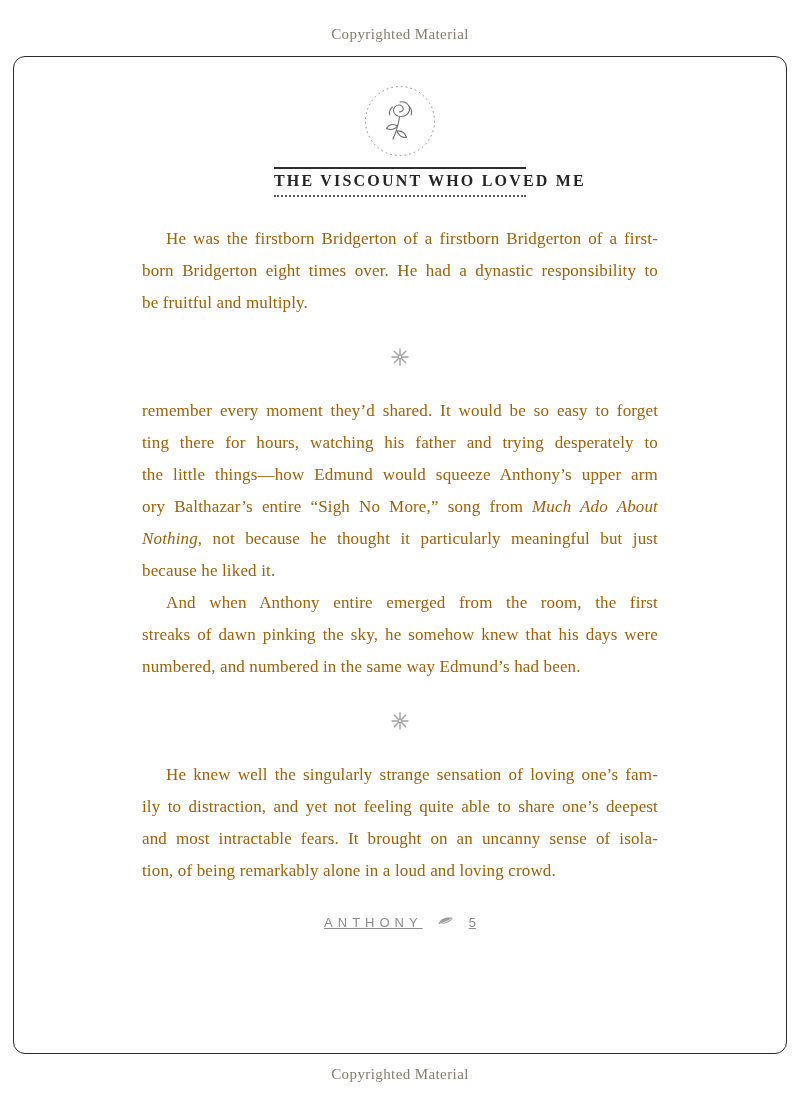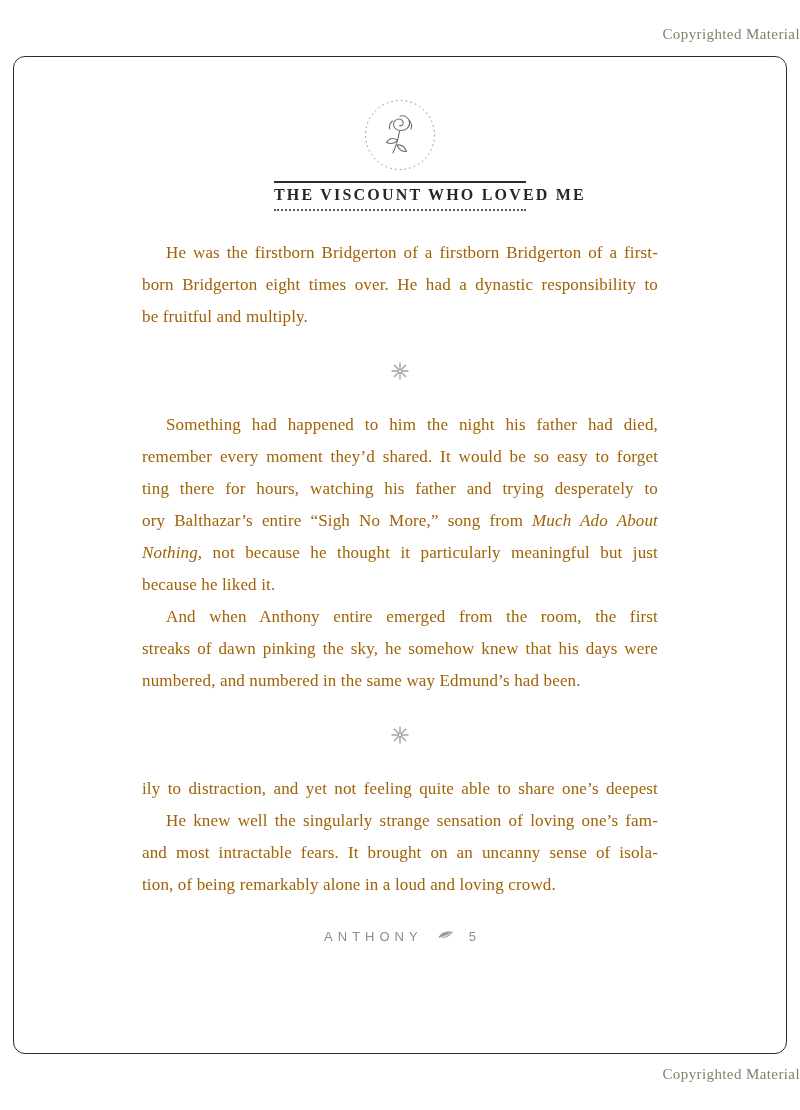--- a/index.html
+++ b/index.html
@@ -7,37 +7,37 @@
     width: 800px;
     height: 1110px;
     background: #ffffff;
     position: relative;
     font-family: "Liberation Serif", "DejaVu Serif", serif;
   }
 
   .notice {
     position: absolute;
     left: 0; right: 0;
-    text-align: right;
+    text-align: center;
     color: #877e6f;
     font-size: 15px;
     letter-spacing: 0.4px;
     font-family: "Liberation Serif", serif;
   }
   .notice-top { top: 26px; }
   .notice-bottom { top: 1066px; }
 
   .page-frame {
     position: absolute;
     left: 13px; right: 13px;
     top: 56px; bottom: 56px;
     border: 1.6px solid #2b2b2b;
     border-radius: 12px;
     box-sizing: border-box;
-    padding-top: 42px;
+    padding-top: 28px;
   }
 
   .medallion {
     width: 72px; height: 72px;
     margin: 0 auto;
   }
 
   .title-block {
     width: 252px;
     margin: 10px auto 0;
@@ -83,20 +83,21 @@
   .running-footer {
     margin-top: 28px;
     display: flex;
     align-items: flex-end;
     justify-content: center;
     gap: 14px;
     font-family: "Liberation Sans", "DejaVu Sans", sans-serif;
     font-size: 13px;
     letter-spacing: 5px;
     color: #8d8d8d;
+    text-decoration: underline;
   }
   .running-footer .pagenum { letter-spacing: 0; }
 </style>
 </head>
 <body>
 
 <div class="notice notice-top">Copyrighted Material</div>
 
 <div class="page-frame">
 
@@ -131,23 +132,23 @@
     <g stroke="#a3a3a3" stroke-width="1.4" stroke-linecap="round" fill="none">
       <path d="M10 2 V18"></path>
       <path d="M2 10 H18"></path>
       <path d="M4.3 4.3 L15.7 15.7"></path>
       <path d="M15.7 4.3 L4.3 15.7"></path>
     </g>
     <circle cx="10" cy="10" r="1.7" fill="#ffffff" stroke="#a3a3a3" stroke-width="1"></circle>
   </svg>
 </div>
       <div class="paragraph">
-        <div class="line indent"><span>Something had happened to him the night his father had died,</span></div>
         <div class="line"><span>remember every moment they’d shared. It would be so easy to forget</span></div>
         <div class="line"><span>ting there for hours, watching his father and trying desperately to</span></div>
+        <div class="line"><span>the little things—how Edmund would squeeze Anthony’s upper arm</span></div>
         <div class="line"><span>ory Balthazar’s entire “Sigh No More,” song from </span><span class="italic">Much Ado About</span></div>
         <div class="line"><span class="italic">Nothing,</span><span> not because he thought it particularly meaningful but just</span></div>
         <div class="line last"><span>because he liked it.</span></div>
       </div>
       <div class="paragraph">
         <div class="line indent"><span>And when Anthony entire emerged from the room, the first</span></div>
         <div class="line"><span>streaks of dawn pinking the sky, he somehow knew that his days were</span></div>
         <div class="line last"><span>numbered, and numbered in the same way Edmund’s had been.</span></div>
       </div>
       <div class="section-ornament">
@@ -155,22 +156,22 @@
     <g stroke="#a3a3a3" stroke-width="1.4" stroke-linecap="round" fill="none">
       <path d="M10 2 V18"></path>
       <path d="M2 10 H18"></path>
       <path d="M4.3 4.3 L15.7 15.7"></path>
       <path d="M15.7 4.3 L4.3 15.7"></path>
     </g>
     <circle cx="10" cy="10" r="1.7" fill="#ffffff" stroke="#a3a3a3" stroke-width="1"></circle>
   </svg>
 </div>
       <div class="paragraph">
+        <div class="line indent"><span>He knew well the singularly strange sensation of loving one’s fam-</span></div>
         <div class="line"><span>ily to distraction, and yet not feeling quite able to share one’s deepest</span></div>
-        <div class="line indent"><span>He knew well the singularly strange sensation of loving one’s fam-</span></div>
         <div class="line"><span>and most intractable fears. It brought on an uncanny sense of isola-</span></div>
         <div class="line last"><span>tion, of being remarkably alone in a loud and loving crowd.</span></div>
       </div>
     </div>
 
   <div class="running-footer">
     <span>ANTHONY</span>
     <span>
       <svg width="18" height="12" viewBox="0 0 18 12">
         <path d="M1.5 8.5 C3.5 4 8.5 1.5 16 3 C13 7.5 7.5 9.8 2 8.8 Z" fill="#9c9c9c"></path>

